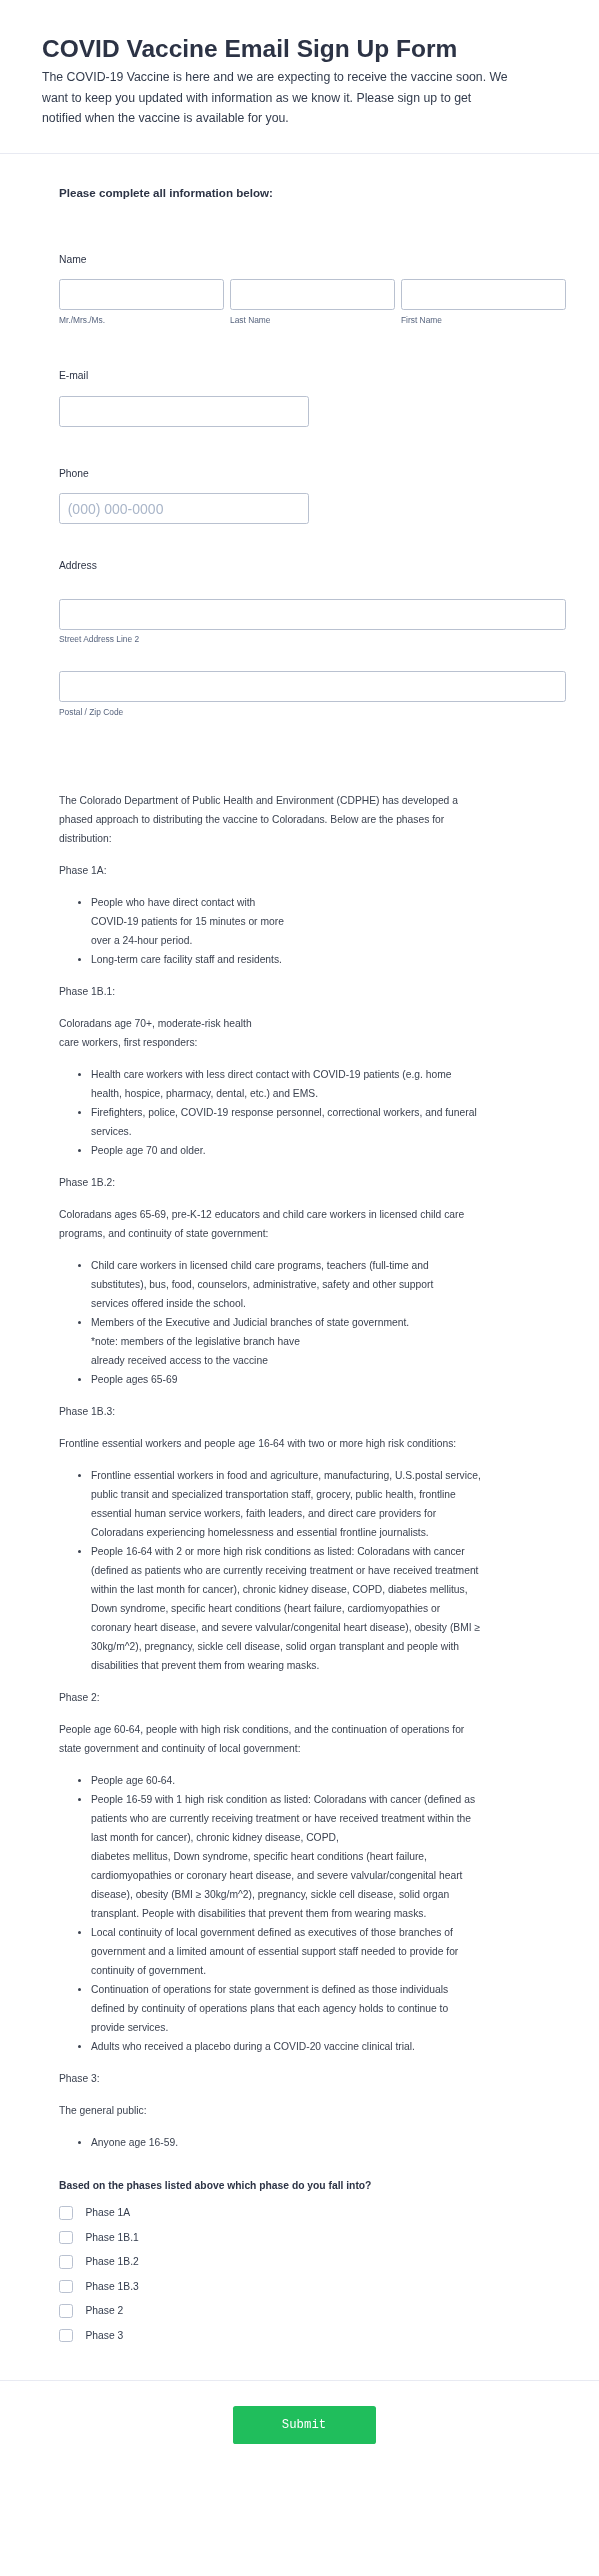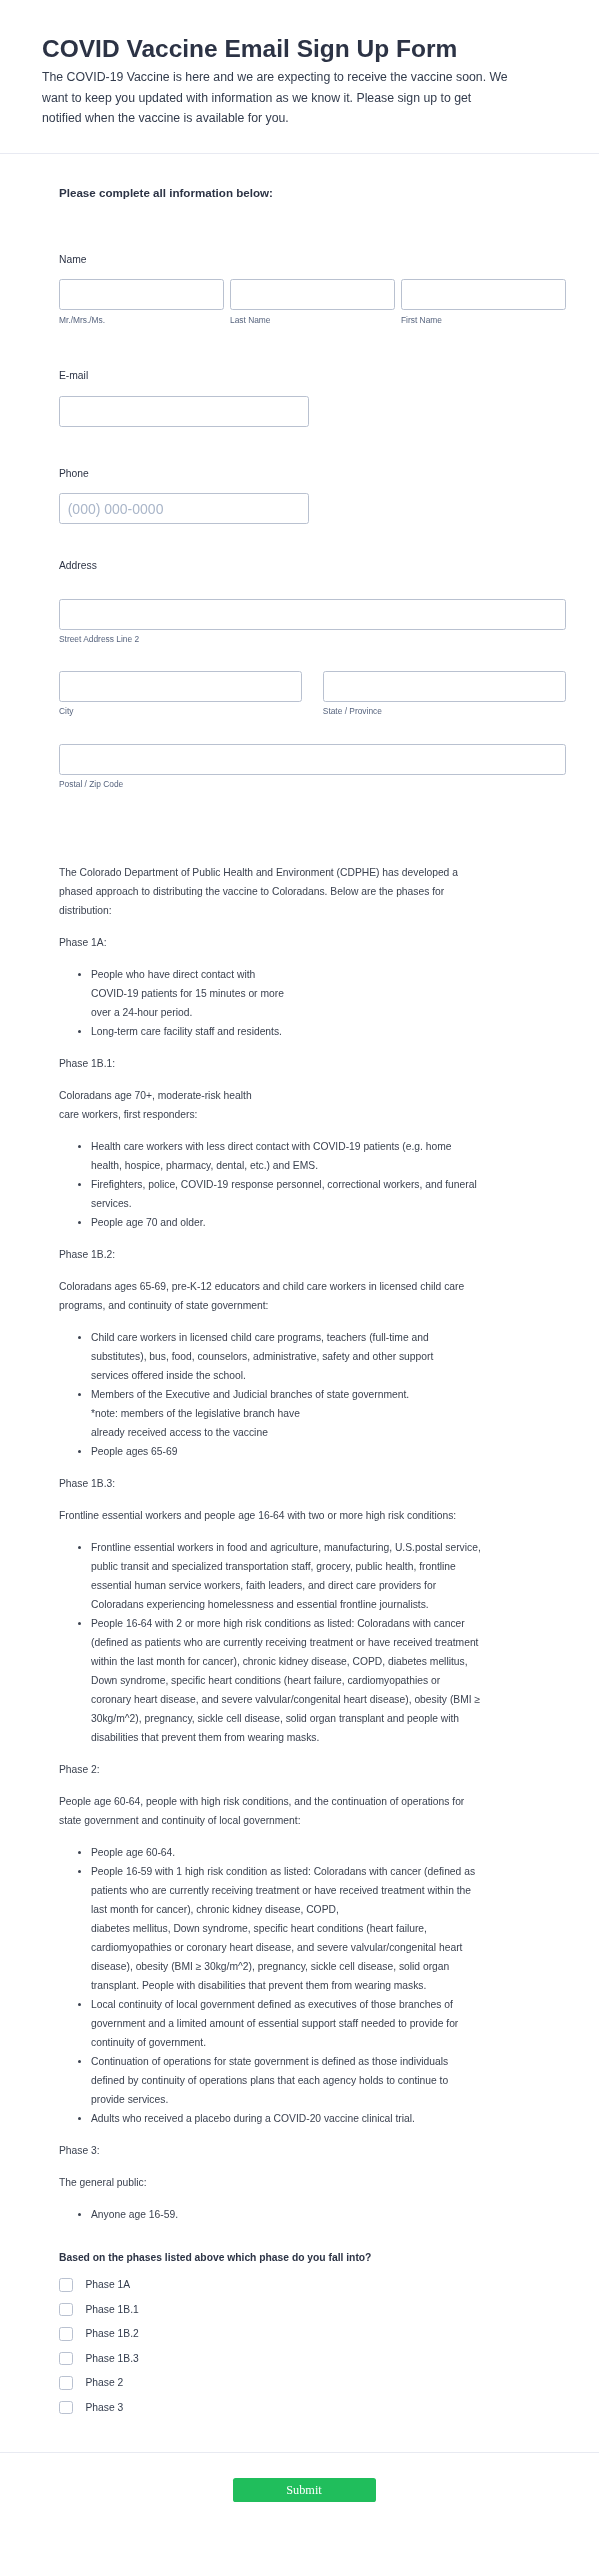--- a/index.html
+++ b/index.html
@@ -35,21 +35,21 @@
   .phases li{white-space:pre-line;}
 
   .cb-field{margin-top:27px;}
   .cb-question{font-size:10.3px;font-weight:700;line-height:13.5px;color:#2c3345;}
   .cb-options{margin-top:13.5px;}
   .cb-row{display:flex;align-items:center;gap:13px;height:13.5px;margin-bottom:11px;cursor:pointer;}
   .cb-box{width:13.5px;height:13.5px;box-sizing:border-box;border:0.6px solid #b9c1d0;border-radius:2.6px;background:#fff;flex:none;}
   .cb-text{font-size:10.3px;color:#333c4d;line-height:13.5px;}
 
   .footer{padding:25px 34px 32px 42px;display:flex;justify-content:center;}
-  .submit-btn{display:block;width:143px;height:24px;border:none;border-radius:2.6px;color:#ffffff;font-family:Liberation Serif, serif;font-size:12.3px;font-weight:500;cursor:pointer;}
+  .submit-btn{display:block;width:143px;height:38px;border:none;border-radius:2.6px;color:#ffffff;font-family:Liberation Mono, monospace;font-size:12.3px;font-weight:500;cursor:pointer;}
 </style>
 </head>
 <body>
 
 <div class="header">
   <h1 class="form-title">COVID Vaccine Email Sign Up Form</h1>
   <p class="intro">The COVID-19 Vaccine is here and we are expecting to receive the vaccine soon. We
 want to keep you updated with information as we know it. Please sign up to get
 notified when the vaccine is available for you.</p>
 </div>
@@ -83,30 +83,20 @@
   <div class="mt-phone">
     <label class="field-label">Phone</label>
     <input class="ti w-half" type="text" placeholder="(000) 000-0000" style="">
   </div>
 
   <div class="mt-address">
     <label class="field-label">Address</label>
     <div class="addr-line2">
       <input class="ti" type="text" style="">
       <span class="sublabel">Street Address Line 2</span>
-    </div>
-    <div class="addr-row">
-      <div class="addr-col">
-        <input class="ti" type="text" style="">
-        <span class="sublabel">City</span>
-      </div>
-      <div class="addr-col">
-        <input class="ti" type="text" style="">
-        <span class="sublabel">State / Province</span>
-      </div>
     </div>
     <div class="addr-postal">
       <input class="ti" type="text" style="">
       <span class="sublabel">Postal / Zip Code</span>
     </div>
   </div>
 
   <div class="phases">
       <p>The Colorado Department of Public Health and Environment (CDPHE) has developed a
 phased approach to distributing the vaccine to Coloradans. Below are the phases for

